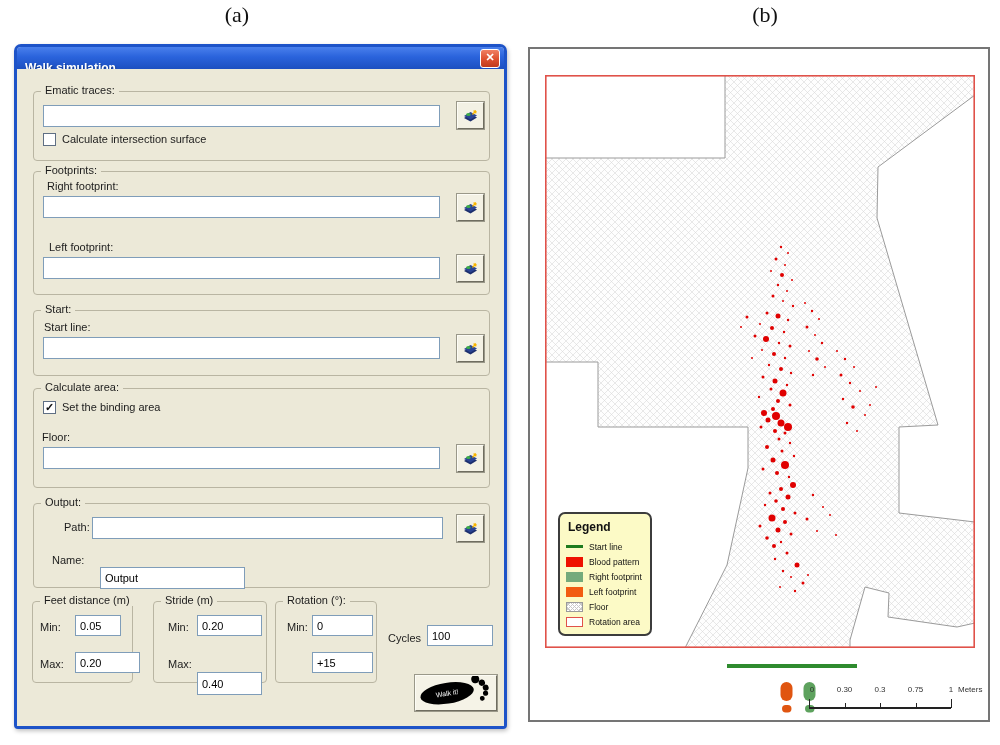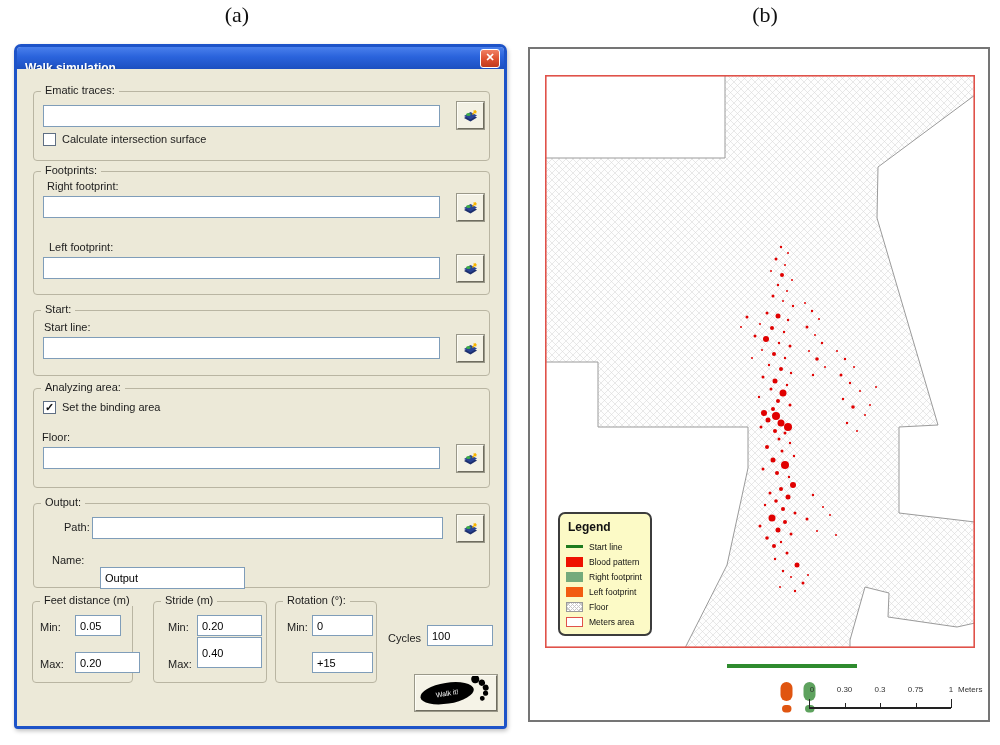--- a/index.html
+++ b/index.html
@@ -118,21 +118,21 @@
     <button class="browse" style="left:440px;top:266px;">
       <svg width="17" height="15" viewBox="0 0 17 15">
         <path d="M2 10 L8.5 13.5 L15 9.5 L8.5 6 Z" fill="#1c2f6e"></path>
         <path d="M2 8 L8.5 11.5 L15 7.5 L8.5 4 Z" fill="#2a4494"></path>
         <ellipse cx="6.4" cy="6.4" rx="2.3" ry="1.5" fill="#3fae49"></ellipse>
         <path d="M10.5 6.5 L14 2.8 M14 2.8 l-2.6 .4 M14 2.8 l-.4 2.6" stroke="#f7b500" stroke-width="1.3" fill="none"></path>
       </svg>
     </button>
 
     <div class="groupbox" style="left:16px;top:319px;width:457px;height:100px;">
-      <span class="gb-label">Analyzing area:</span>
+      <span class="gb-label">Calculate area:</span>
     </div>
     <span class="cb" style="left:26px;top:332px;">✓</span>
     <span class="lbl" style="left:45px;top:332px;">Set the binding area</span>
     <span class="lbl" style="left:25px;top:362px;">Floor:</span>
     <input class="txt" style="left: 26px; top: 378px; width: 397px; height: 22px;" value="">
     <button class="browse" style="left:440px;top:376px;">
       <svg width="17" height="15" viewBox="0 0 17 15">
         <path d="M2 10 L8.5 13.5 L15 9.5 L8.5 6 Z" fill="#1c2f6e"></path>
         <path d="M2 8 L8.5 11.5 L15 7.5 L8.5 4 Z" fill="#2a4494"></path>
         <ellipse cx="6.4" cy="6.4" rx="2.3" ry="1.5" fill="#3fae49"></ellipse>
@@ -163,21 +163,21 @@
     <input class="txt" style="left: 58px; top: 546px; width: 46px; height: 21px;" value="0.05">
     <span class="lbl" style="left:23px;top:589px;">Max:</span>
     <input class="txt" style="left: 58px; top: 583px; width: 65px; height: 21px;" value="0.20">
 
     <div class="groupbox" style="left:136px;top:532px;width:114px;height:82px;">
       <span class="gb-label">Stride (m)</span>
     </div>
     <span class="lbl" style="left:151px;top:552px;">Min:</span>
     <input class="txt" style="left: 180px; top: 546px; width: 65px; height: 21px;" value="0.20">
     <span class="lbl" style="left:151px;top:589px;">Max:</span>
-    <input class="txt" style="left: 180px; top: 568px; width: 65px; height: 31px;" value="0.40">
+    <input class="txt" style="left: 180px; top: 603px; width: 65px; height: 23px;" value="0.40">
 
     <div class="groupbox" style="left:258px;top:532px;width:102px;height:82px;">
       <span class="gb-label">Rotation (°):</span>
     </div>
     <span class="lbl" style="left:270px;top:552px;">Min:</span>
     <input class="txt" style="left: 295px; top: 546px; width: 61px; height: 21px;" value="0">
     <span class="lbl" style="left:270px;top:589px;margin-left:48px;">Max</span>
     <input class="txt" style="left: 295px; top: 583px; width: 61px; height: 21px;" value="+15">
 
     <span class="lbl" style="left:371px;top:563px;">Cycles</span>
@@ -342,21 +342,21 @@
     <div class="legend-row">
       <span class="legend-swatch sw-fill" style="--c: #f25c12;"></span>
       <span class="legend-label">Left footprint</span>
     </div>
     <div class="legend-row">
       <span class="legend-swatch sw-hatch" style="--c: #bbbbbb;"></span>
       <span class="legend-label">Floor</span>
     </div>
     <div class="legend-row">
       <span class="legend-swatch sw-outline" style="--c: #e0524a;"></span>
-      <span class="legend-label">Meters area</span>
+      <span class="legend-label">Rotation area</span>
     </div>
   </div>
 
   <div class="startline" id="start-line" style="background: rgb(46, 139, 46);"></div>
 
   <svg class="fp-icon" style="left:248px;" width="17" height="32" viewBox="0 0 17 32">
     <g id="fp-left" fill="#e05510">
       <rect x="2.5" y="1" width="12" height="19" rx="6"></rect>
       <rect x="4" y="24" width="9.5" height="7.5" rx="3.7"></rect>
     </g>

